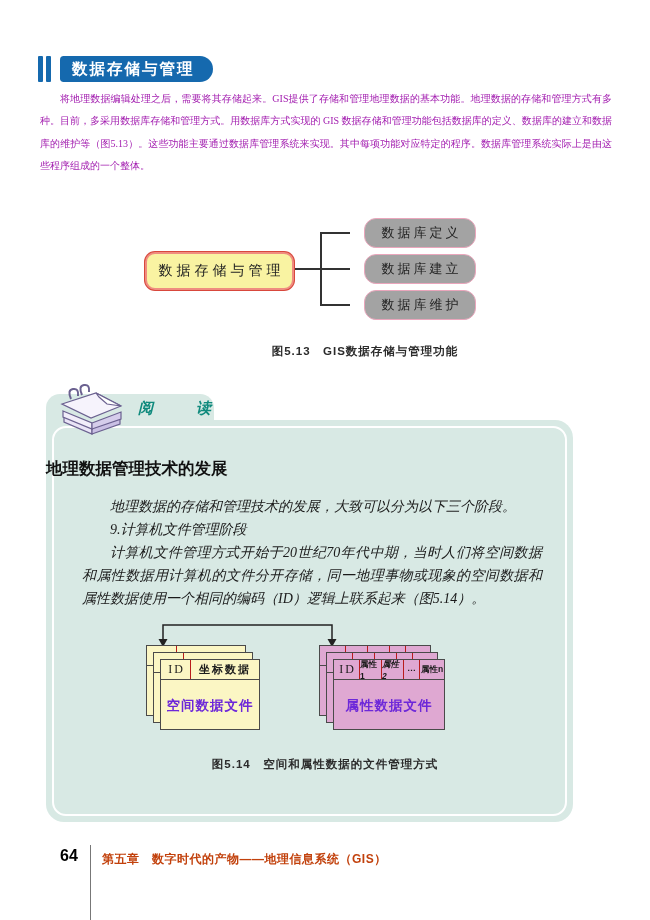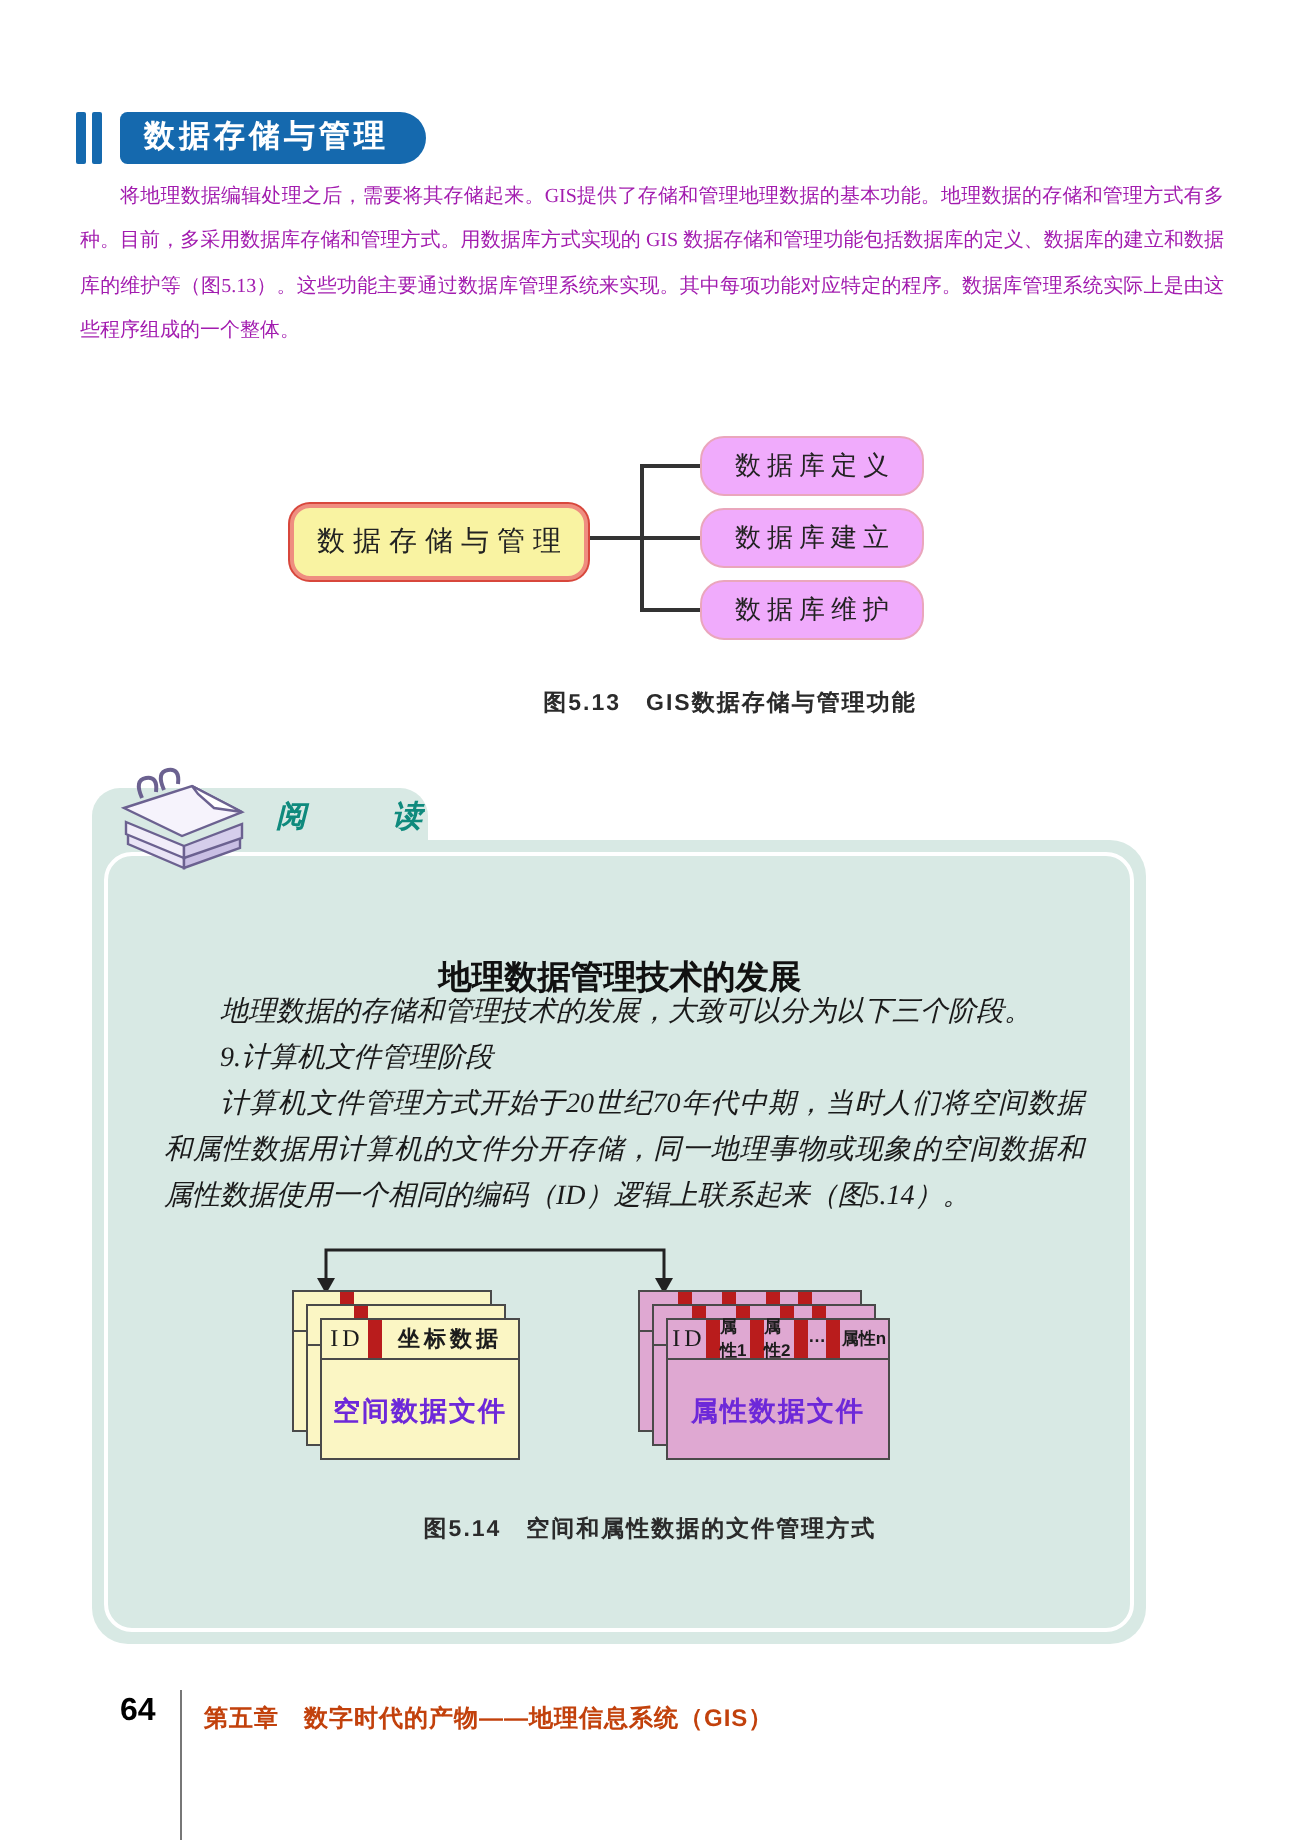--- a/index.html
+++ b/index.html
@@ -31,22 +31,22 @@
   .fig513{position:absolute;left:0;top:0;width:650px;}
   .cline{position:absolute;background:#333;}
   .root-node{
     position:absolute;left:145px;top:252px;width:145px;height:34px;
     background:#f9f3a2;border:2px solid #ef8d80;box-shadow:0 0 0 1px #d8473c;
     border-radius:10px;display:flex;align-items:center;justify-content:center;
     font-family:"Liberation Serif","DejaVu Serif",serif;font-size:14px;letter-spacing:4px;
     color:#222;text-indent:4px;
   }
   .child-node{
-    position:absolute;left:350px;width:110px;height:28px;
-    background:#f0abfc;border:1.5px solid #eaa6bc;border-radius:12px;
+    position:absolute;left:364px;width:110px;height:28px;
+    background:#a3a3a3;border:1.5px solid #eaa6bc;border-radius:12px;
     display:flex;align-items:center;justify-content:center;
     font-family:"Liberation Serif","DejaVu Serif",serif;font-size:13px;letter-spacing:3px;
     color:#222;text-indent:3px;
   }
   .fig-caption{
     position:absolute;left:0;width:650px;text-align:center;
     font-size:11.5px;font-weight:600;color:#2b2b2b;letter-spacing:1px;
   }
 
   
@@ -61,40 +61,40 @@
   }
   .notebook-icon{position:absolute;left:50px;top:382px;width:84px;height:58px;z-index:5;}
   .reading-body{
     position:absolute;left:46px;top:420px;width:527px;height:402px;
     background:#d8e9e4;border-radius:0 18px 18px 18px;
   }
   .reading-inner-border{
     position:absolute;inset:6px;border:2px solid #ffffff;border-radius:14px;pointer-events:none;
   }
   .reading-title{
-    position:absolute;left:46px;top:458px;width:528px;text-align:center;
-    font-family:"Liberation Serif","DejaVu Serif",serif;font-weight:bold;font-size:16.5px;color:#111;margin-top:20px;
+    position:absolute;left:46px;top:458px;width:528px;text-align:left;
+    font-family:"Liberation Serif","DejaVu Serif",serif;font-weight:bold;font-size:16.5px;color:#111;
   }
   .reading-text{
     position:absolute;left:82px;top:495px;width:460px;
     font-family:Liberation Serif, serif;font-style:italic;
     font-size:14px;line-height:23px;color:#1a1a1a;text-align:justify;
   }
   .reading-text p{margin:0;text-indent:2em;}
 
   
   .link-arrow{position:absolute;left:140px;top:614px;width:210px;height:36px;}
   .card{
     position:absolute;width:100px;height:71px;background:#fbf6c4;border:1px solid #4a4a4a;
     box-sizing:border-box;
   }
   .card.pink{background:#dfa8d2;width:112px;}
   .card-header{display:flex;height:19px;border-bottom:1px solid #4a4a4a;}
   .card-header .cell{
-    border-right:7px solid #b91c1c;display:flex;align-items:center;justify-content:center;
+    border-right:1px solid #b91c1c;display:flex;align-items:center;justify-content:center;
     font-family:"Liberation Serif","DejaVu Serif",serif;box-sizing:border-box;
   }
   .card-header .cell:last-child{border-right:none;}
   .cell.id{width:30px;font-size:12px;letter-spacing:2px;text-indent:2px;}
   .cell.grow{flex:1;font-weight:bold;font-size:11px;letter-spacing:2px;font-family:"Liberation Sans",sans-serif;}
   .cell.attr{font-weight:bold;font-size:8.5px;font-family:"Liberation Sans",sans-serif;}
   .card-body{
     height:51px;display:flex;align-items:center;justify-content:center;
     font-weight:bold;font-size:13.5px;letter-spacing:1px;color:#6d28d9;
     font-family:"Liberation Sans",sans-serif;
@@ -200,21 +200,21 @@
       <div class="cell attr" style="width:22px;"></div>
       <div class="cell attr" style="width:22px;"></div>
       <div class="cell attr" style="width:16px;"></div>
       <div class="cell attr" style="flex:1;"></div>
     </div>
   </div>
   <div class="card pink" style="left:333px;top:659px;">
     <div class="card-header">
       <div class="cell id" style="width:26px;">ID</div>
       <div class="cell attr" style="width:22px;">属性1</div>
-      <div class="cell attr" style="width:22px;">属性2</div>
+      <div class="cell attr" style="width:22px;font-style:italic;">属性2</div>
       <div class="cell attr" style="width:16px;">⋯</div>
       <div class="cell attr" style="flex:1;">属性n</div>
     </div>
     <div class="card-body">属性数据文件</div>
   </div>
 
   <div class="fig-caption" style="top:757px;">图5.14　空间和属性数据的文件管理方式</div>
 
   <div class="page-number">64</div>
   <div class="footer-divider"></div>

